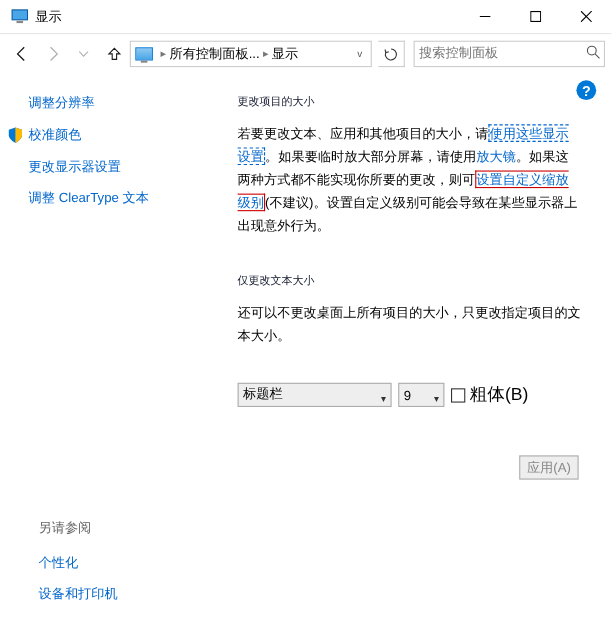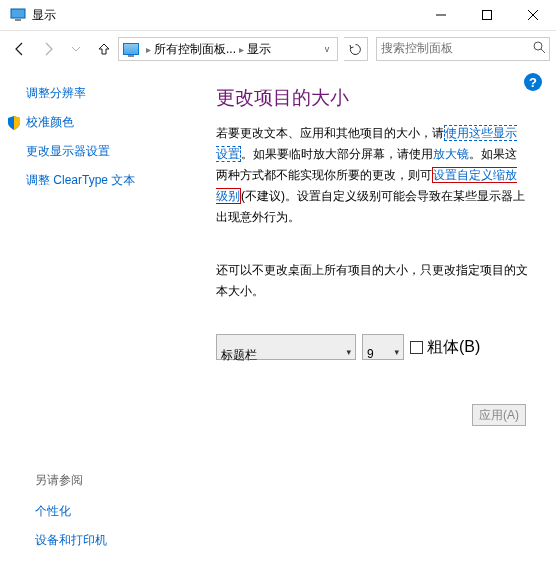--- a/index.html
+++ b/index.html
@@ -28,27 +28,27 @@
 .sb-icon { color: #555; }
 .content { display: flex; height: calc(581px - 31px - 36px); }
 .sidebar { width: 200px; padding: 18px 0 0 26px; position: relative; }
 .sidebar-home { color: #0066cc; font-size: 12px; margin-bottom: 18px; cursor: pointer; }
 .side-link { color: #0066cc; font-size: 12px; margin-bottom: 12px; cursor: pointer; display: flex; align-items: center; }
 .shield { width: 16px; height: 16px; margin-right: 4px; margin-left: -20px; }
 .sidebar-bottom { position: absolute; bottom: 20px; left: 35px; }
 .see-also { color: #666; font-size: 12px; margin-bottom: 14px; }
 .main { flex: 1; padding: 18px 28px 0 16px; position: relative; }
 .help-icon { position: absolute; top: 6px; right: 14px; width: 18px; height: 18px; border-radius: 50%; background: #0078d7; color: #fff; display: flex; align-items: center; justify-content: center; font-size: 13px; font-weight: bold; cursor: pointer; }
-.h1 { color: #701a75; font-size: 19px; margin-bottom: 12px; }
+.h1 { color: #0f172a; font-size: 10px; margin-bottom: 12px; }
 .para { font-size: 12px; line-height: 1.75; color: #000; margin-bottom: 32px; }
 .link { color: #0066cc; cursor: pointer; }
 .link-dotted-box { border: 1px dashed #0066cc; padding: 0px 0px; }
 .link-red-box { border: 1px solid #cc0000; padding: 0px 0px; }
 .ctl-row { display: flex; align-items: center; gap: 6px; }
-.select { height: 22px; border: 1px solid #adadad; background: #eee; display: flex; align-items: flex-start; padding: 12px 4px; font-size: 12px; font-family: inherit; }
+.select { height: 22px; border: 1px solid #adadad; background: #eee; display: flex; align-items: flex-end; padding: 2px 4px; font-size: 12px; font-family: inherit; }
 .select.wide { width: 140px; justify-content: space-between; }
 .select.small { width: 42px; justify-content: space-between; }
 .dd-caret { font-size: 9px; color: #333; }
 .cb { width: 13px; height: 13px; border: 1px solid #333; display: inline-block; margin-right: 4px; }
 .cb-wrap { display: flex; align-items: center; font-size: 16px; }
 .apply-row { display: flex; justify-content: flex-end; margin-top: 44px; padding-right: 2px; }
 .apply-btn { height: 22px; width: 54px; border: 1px solid #adadad; background: #eee; color: #888; font-size: 12px; font-family: inherit; display: flex; align-items: center; justify-content: center; }
 </style>
 </head>
 <body>
@@ -155,20 +155,21 @@
     </div>
   </div>
 
   <div class="main">
     <div class="help-icon">?</div>
     <div class="h1">更改项目的大小</div>
     <div class="para">
       <span>若要更改文本、应用和其他项目的大小，请</span><span class="link link-dotted-box">使用这些显示设置</span><span>。如果要临时放大部分屏幕，请使用</span><span class="link">放大镜</span><span>。如果这两种方式都不能实现你所要的更改，则可</span><span class="link link-red-box">设置自定义缩放级别</span><span>(不建议)。设置自定义级别可能会导致在某些显示器上出现意外行为。</span>
     </div>
 
+    <div class="h1">仅更改文本大小</div>
     <div class="para">还可以不更改桌面上所有项目的大小，只更改指定项目的文本大小。</div>
 
     <div class="ctl-row">
       <div class="select wide">
         <span>标题栏</span>
         <span class="dd-caret">▾</span>
       </div>
       <div class="select small">
         <span>9</span>
         <span class="dd-caret">▾</span>

